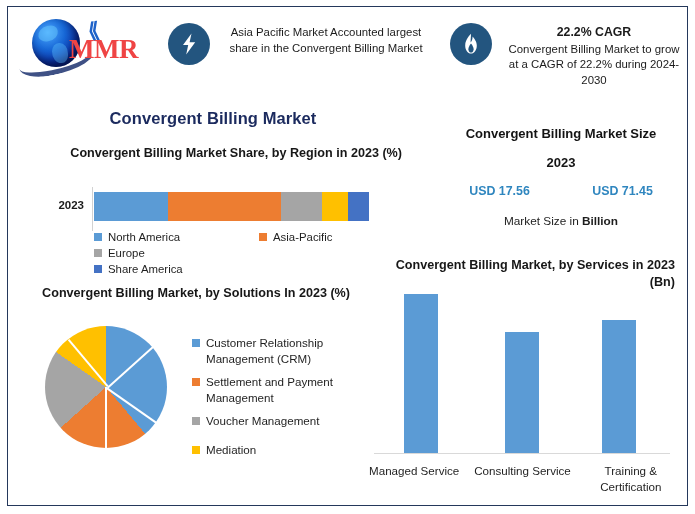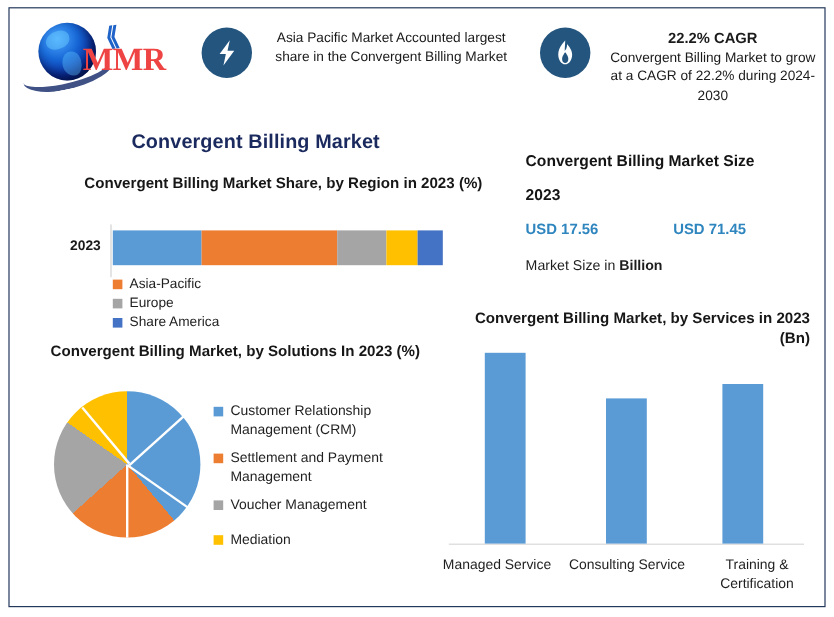--- a/index.html
+++ b/index.html
@@ -95,38 +95,38 @@
   }
   #region-bar span{display:block;height:100%;}
 
   .legend{position:absolute;font-size:11.4px;color:#1f1f1f;line-height:16px;}
   #region-legend{left:78px;top:84px;width:330px;}
   #region-legend .lrow{display:flex;}
   #region-legend .litem{display:flex;align-items:flex-start;width:168px;}
   .lmark{flex:0 0 auto;width:8px;height:8px;margin-top:4px;margin-right:6px;}
 
   
-  #market-size{position:absolute;left:430px;top:118px;width:246px;}
+  #market-size{position:absolute;left:430px;top:118px;width:246px;text-align:center;}
   #ms-title{font-size:13px;font-weight:bold;line-height:18px;color:#141414;}
   #ms-years{display:flex;margin-top:12px;}
   #ms-years>div{flex:1;font-size:13px;font-weight:bold;color:#151515;}
   #ms-values{display:flex;margin-top:14px;}
   #ms-values>div{flex:1;font-size:12.4px;font-weight:bold;color:#2f86bf;}
   #ms-note{margin-top:16px;font-size:11.8px;color:#1d1d1d;}
   #ms-note b{font-weight:bold;}
 
   
   #pie-section{position:absolute;left:6px;top:278px;width:360px;height:228px;}
   #pie-title{padding:0 24px;}
   #pie{
     position:absolute;left:31px;top:41px;width:122px;height:122px;border-radius:50%;
   }
   .pie-sep{position:absolute;left:50%;top:50%;width:2px;height:61px;
     background:#ffffff;transform-origin:50% 0;}
-  #pie-legend{position:absolute;left:164px;top:50px;width:180px;}
+  #pie-legend{position:absolute;left:178px;top:50px;width:180px;}
   #pie-legend .litem{display:flex;align-items:flex-start;margin-bottom:7px;}
   #pie-legend .ltext{font-size:11.6px;line-height:16px;color:#1f1f1f;}
 
   
   #svc-section{position:absolute;left:352px;top:246px;width:325px;height:244px;}
   #svc-title{padding:0 10px;padding-top:4px;}
   #svc-plot{position:absolute;left:0;top:0;width:325px;height:208px;}
   #svc-baseline{position:absolute;left:14px;top:200px;width:296px;height:1px;background:#d9d9d9;}
   .svc-bar{position:absolute;bottom:8px;width:34px;background:#5b9bd5;}
   #svc-labels{position:absolute;left:0;top:210px;width:325px;display:flex;}
@@ -179,20 +179,24 @@
         <span style="width:41%;background:#ed7d31;"></span>
         <span style="width:15%;background:#a5a5a5;"></span>
         <span style="width:9.5%;background:#ffc000;"></span>
         <span style="width:7.5%;background:#4472c4;"></span>
       </div>
     </div>
 
     <div class="legend" id="region-legend">
       <div class="lrow">
         <div class="litem">
+          <span class="lmark" style="background:#5b9bd5;"></span>
+          <span>North America</span>
+        </div>
+        <div class="litem">
           <span class="lmark" style="background:#ed7d31;"></span>
           <span>Asia-Pacific</span>
         </div>
       </div>
       <div class="lrow">
         <div class="litem">
           <span class="lmark" style="background:#a5a5a5;"></span>
           <span>Europe</span>
         </div>
       </div>

